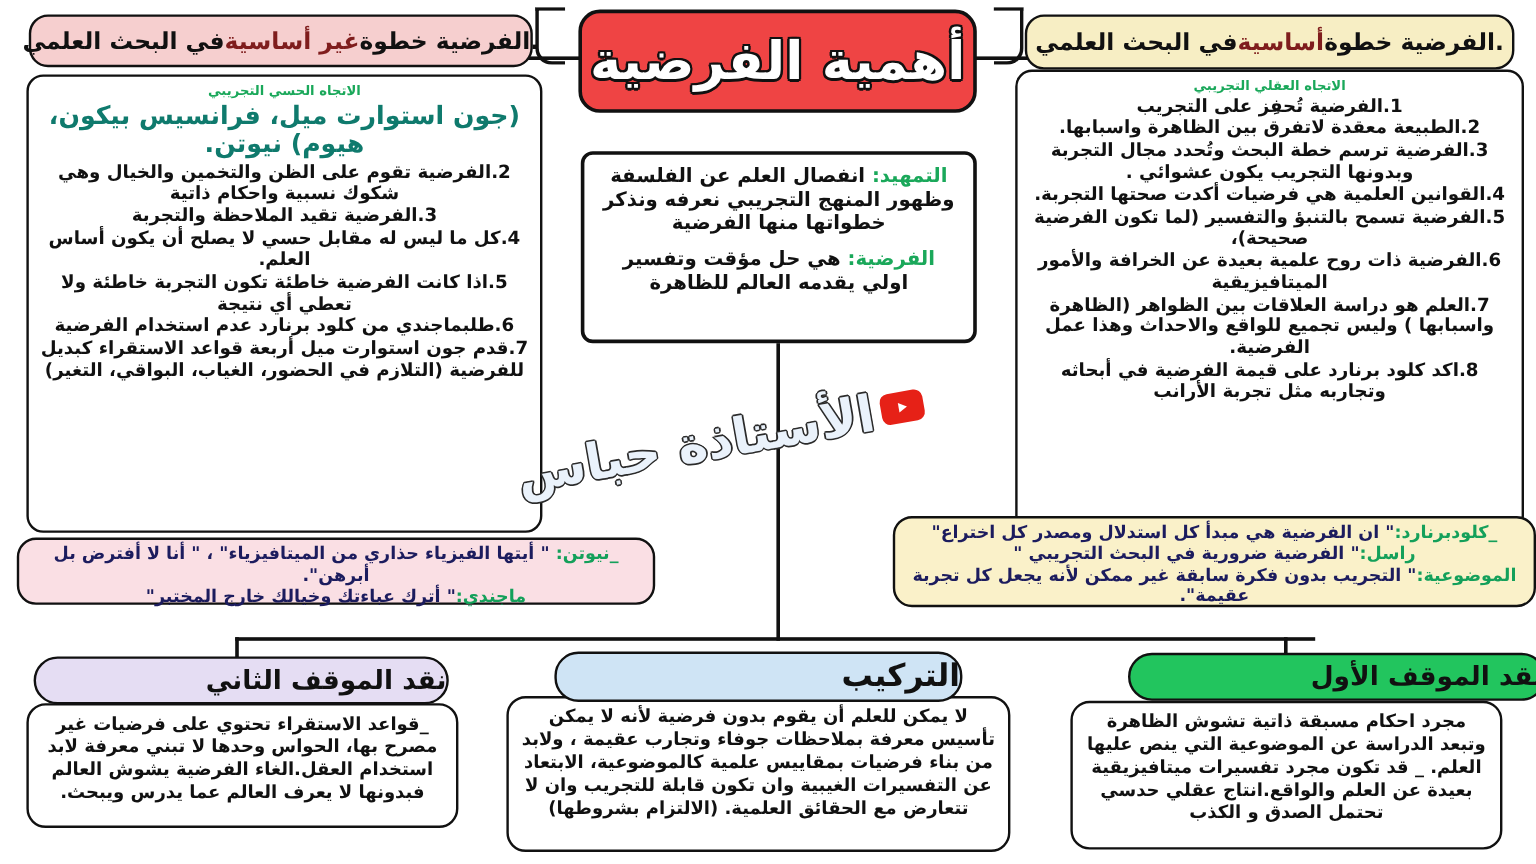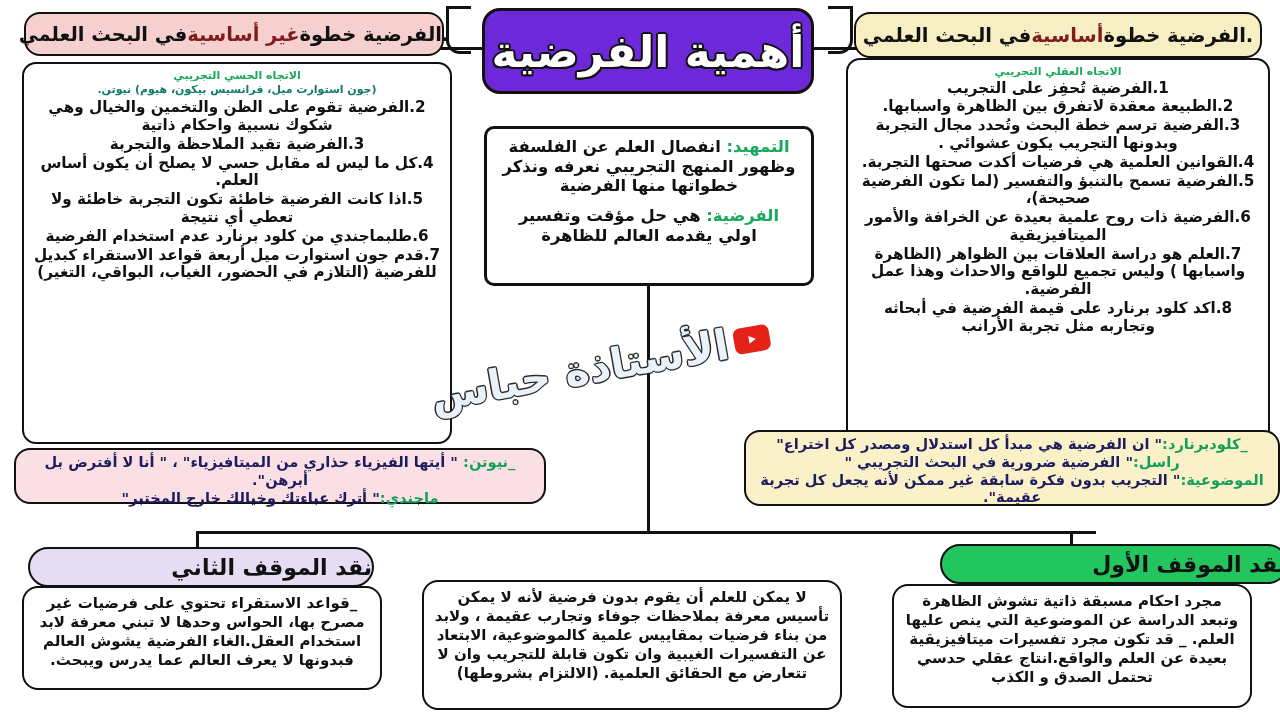--- a/index.html
+++ b/index.html
@@ -49,21 +49,21 @@
   }
 
   
   .title-box {
     position: absolute;
     left: 482px;
     top: 8px;
     width: 332px;
     height: 86px;
     box-sizing: border-box;
-    background: #6d28d9;
+    background: #ef4444;
     border: 3px solid #111111;
     border-radius: 18px;
     display: flex;
     align-items: center;
     justify-content: center;
     z-index: 6;
   }
   .title-text {
     font-size: 44px;
     font-weight: bold;
@@ -122,21 +122,21 @@
   }
 
   .col-head {
     font-size: 11px;
     font-weight: bold;
     color: #1aa85a;
     line-height: 1.15;
     margin-bottom: 1px;
   }
   .col-sub {
-    font-size: 11px;
+    font-size: 21px;
     font-weight: bold;
     color: #0f7a6d;
     line-height: 1.15;
     margin-bottom: 3px;
   }
   .num-list {
     list-style: none;
     margin: 0;
     padding: 0;
   }
@@ -370,20 +370,23 @@
   <div class="bottom-body" id="body-second">
     <span>_قواعد الاستقراء تحتوي على فرضيات غير مصرح بها، الحواس وحدها لا تبني معرفة لابد استخدام العقل.الغاء الفرضية يشوش العالم فبدونها لا يعرف العالم عما يدرس ويبحث.</span>
   </div>
   <div class="bottom-head" id="head-second">
     <span>نقد الموقف الثاني</span>
   </div>
 
   <div class="bottom-body" id="body-synth">
     <span>لا يمكن للعلم أن يقوم بدون فرضية لأنه لا يمكن تأسيس معرفة بملاحظات جوفاء وتجارب عقيمة ، ولابد من بناء فرضيات بمقاييس علمية كالموضوعية، الابتعاد عن التفسيرات الغيبية وان تكون قابلة للتجريب وان لا تتعارض مع الحقائق العلمية. (الالتزام بشروطها)</span>
   </div>
+  <div class="bottom-head" id="head-synth">
+    <span>التركيب</span>
+  </div>
 
   <div class="bottom-body" id="body-first">
     <span>مجرد احكام مسبقة ذاتية تشوش الظاهرة وتبعد الدراسة عن الموضوعية التي ينص عليها العلم. _ قد تكون مجرد تفسيرات ميتافيزيقية بعيدة عن العلم والواقع.انتاج عقلي حدسي تحتمل الصدق و الكذب</span>
   </div>
   <div class="bottom-head" id="head-first">
     <span>نقد الموقف الأول</span>
   </div>
 
 </div>
 

